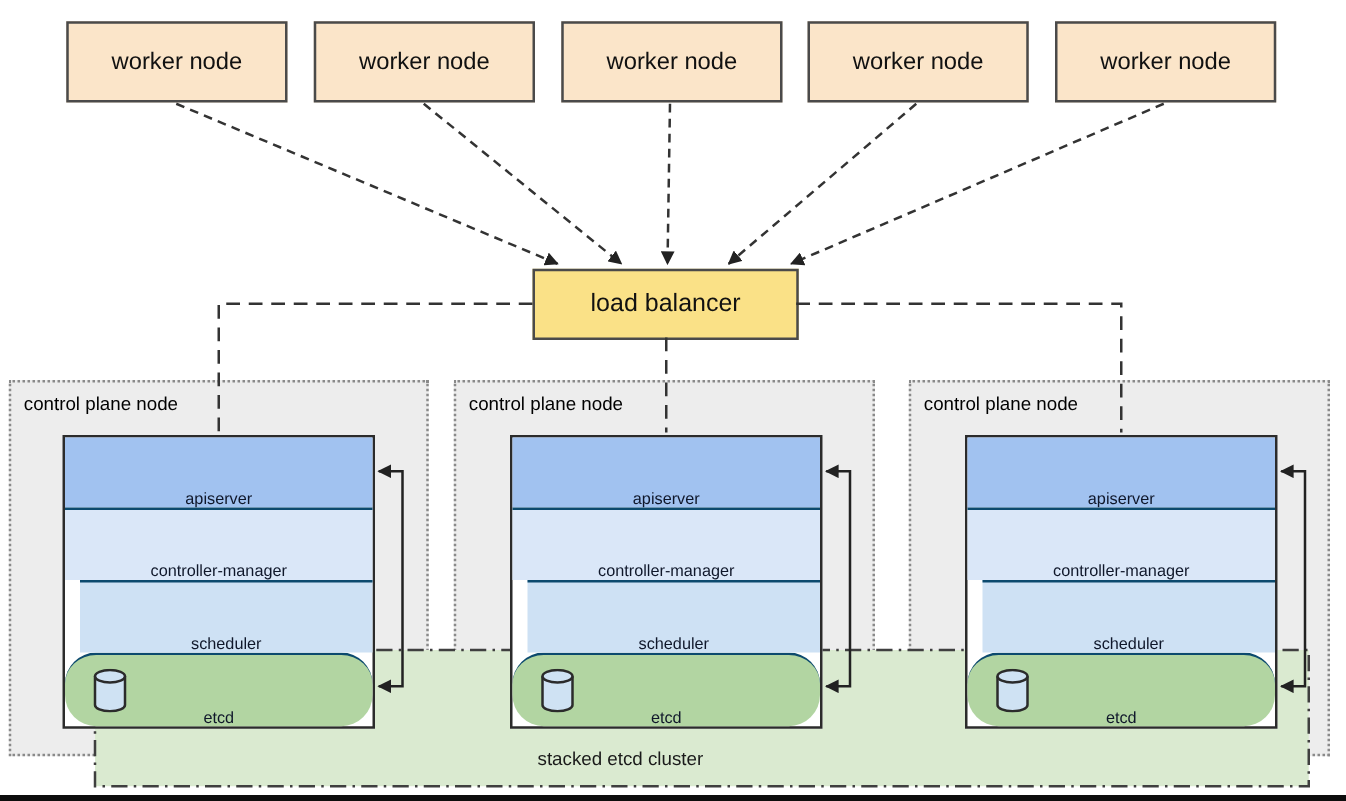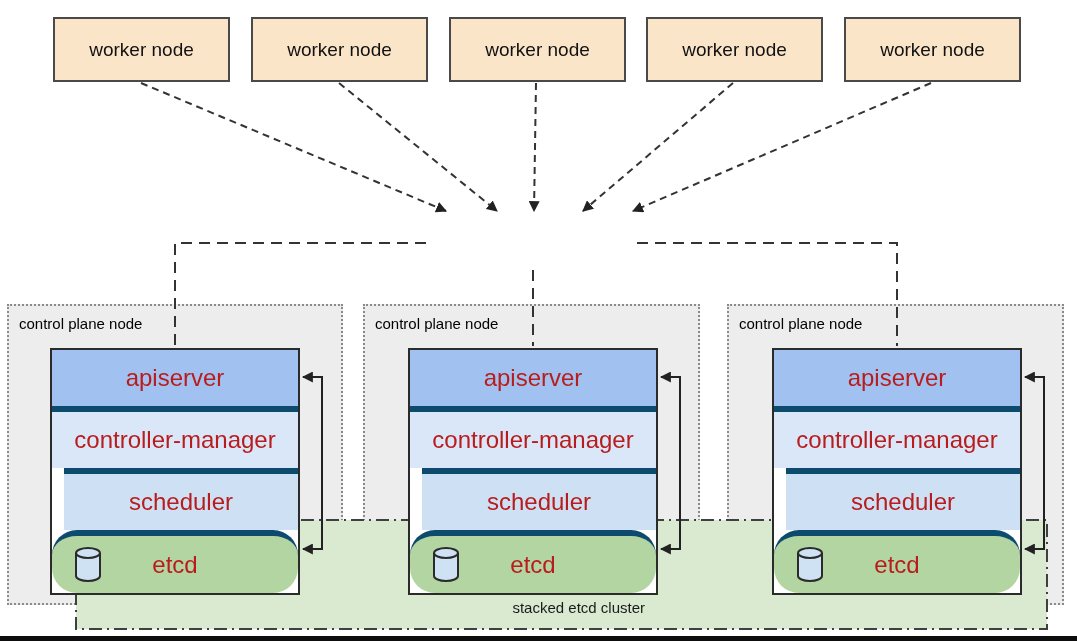--- a/index.html
+++ b/index.html
@@ -39,37 +39,37 @@
     position:absolute;left:10px;top:9px;
     font-size:15px;color:#000000;white-space:nowrap;
   }
   
   .stack{
     position:absolute;top:348px;width:246px;
     border:2px solid #2b2b2b;z-index:3;background:#fff;
   }
   .s1{left:50px}.s2{left:408px}.s3{left:772px}
   .row{
-    height:56px;display:flex;align-items:center;justify-content:center;
-    font-size:24px;color:#b91c1c;position:relative;
-  }
-  .row + .row{border-top:6px solid #0c4a6e;}
+    height:56px;display:flex;align-items:flex-end;justify-content:center;
+    font-size:13px;color:#0f172a;position:relative;
+  }
+  .row + .row{border-top:2px solid #0c4a6e;}
   .row.apiserver{background:var(--apiserver-fill,#A1C2F0);}
   .row.cm{background:var(--controller-manager-fill,#DAE7F8);}
   .row.sched{background:var(--scheduler-fill,#CEE1F4);margin-left:12px;}
   .row.etcd{background:var(--etcd-fill,#B2D5A2);height:57px;border-radius:25px;}
   .cyl{position:absolute;left:22px;top:11px;width:28px;height:35px;}
   
   .layer{position:absolute;left:0;top:0;pointer-events:none;}
   #underlay{z-index:2;}
   #overlay{z-index:4;}
   
   .cluster-label{
     position:absolute;left:430px;top:599px;width:215px;
-    text-align:right;font-size:15px;color:#1a1a1a;z-index:5;
+    text-align:left;font-size:15px;color:#1a1a1a;z-index:5;
   }
   .watermark{
     position:absolute;left:716px;top:592px;width:360px;
     font-size:21px;color:rgba(255,255,255,0.78);
     letter-spacing:.5px;white-space:nowrap;z-index:5;
   }
   .bottom-bar{
     position:absolute;left:0;top:636px;width:1077px;height:5px;
     background:#0d0d0d;z-index:6;
   }
@@ -88,20 +88,23 @@
   <div class="worker w3">
       <span>worker node</span>
     </div>
   <div class="worker w4">
       <span>worker node</span>
     </div>
   <div class="worker w5">
       <span>worker node</span>
     </div>
 
+  <div class="lb">
+      <span>load balancer</span>
+    </div>
 
   <div class="cpnode n1">
     <span class="cplabel">control plane node</span>
   </div>
   <div class="cpnode n2">
     <span class="cplabel">control plane node</span>
   </div>
   <div class="cpnode n3">
     <span class="cplabel">control plane node</span>
   </div>

